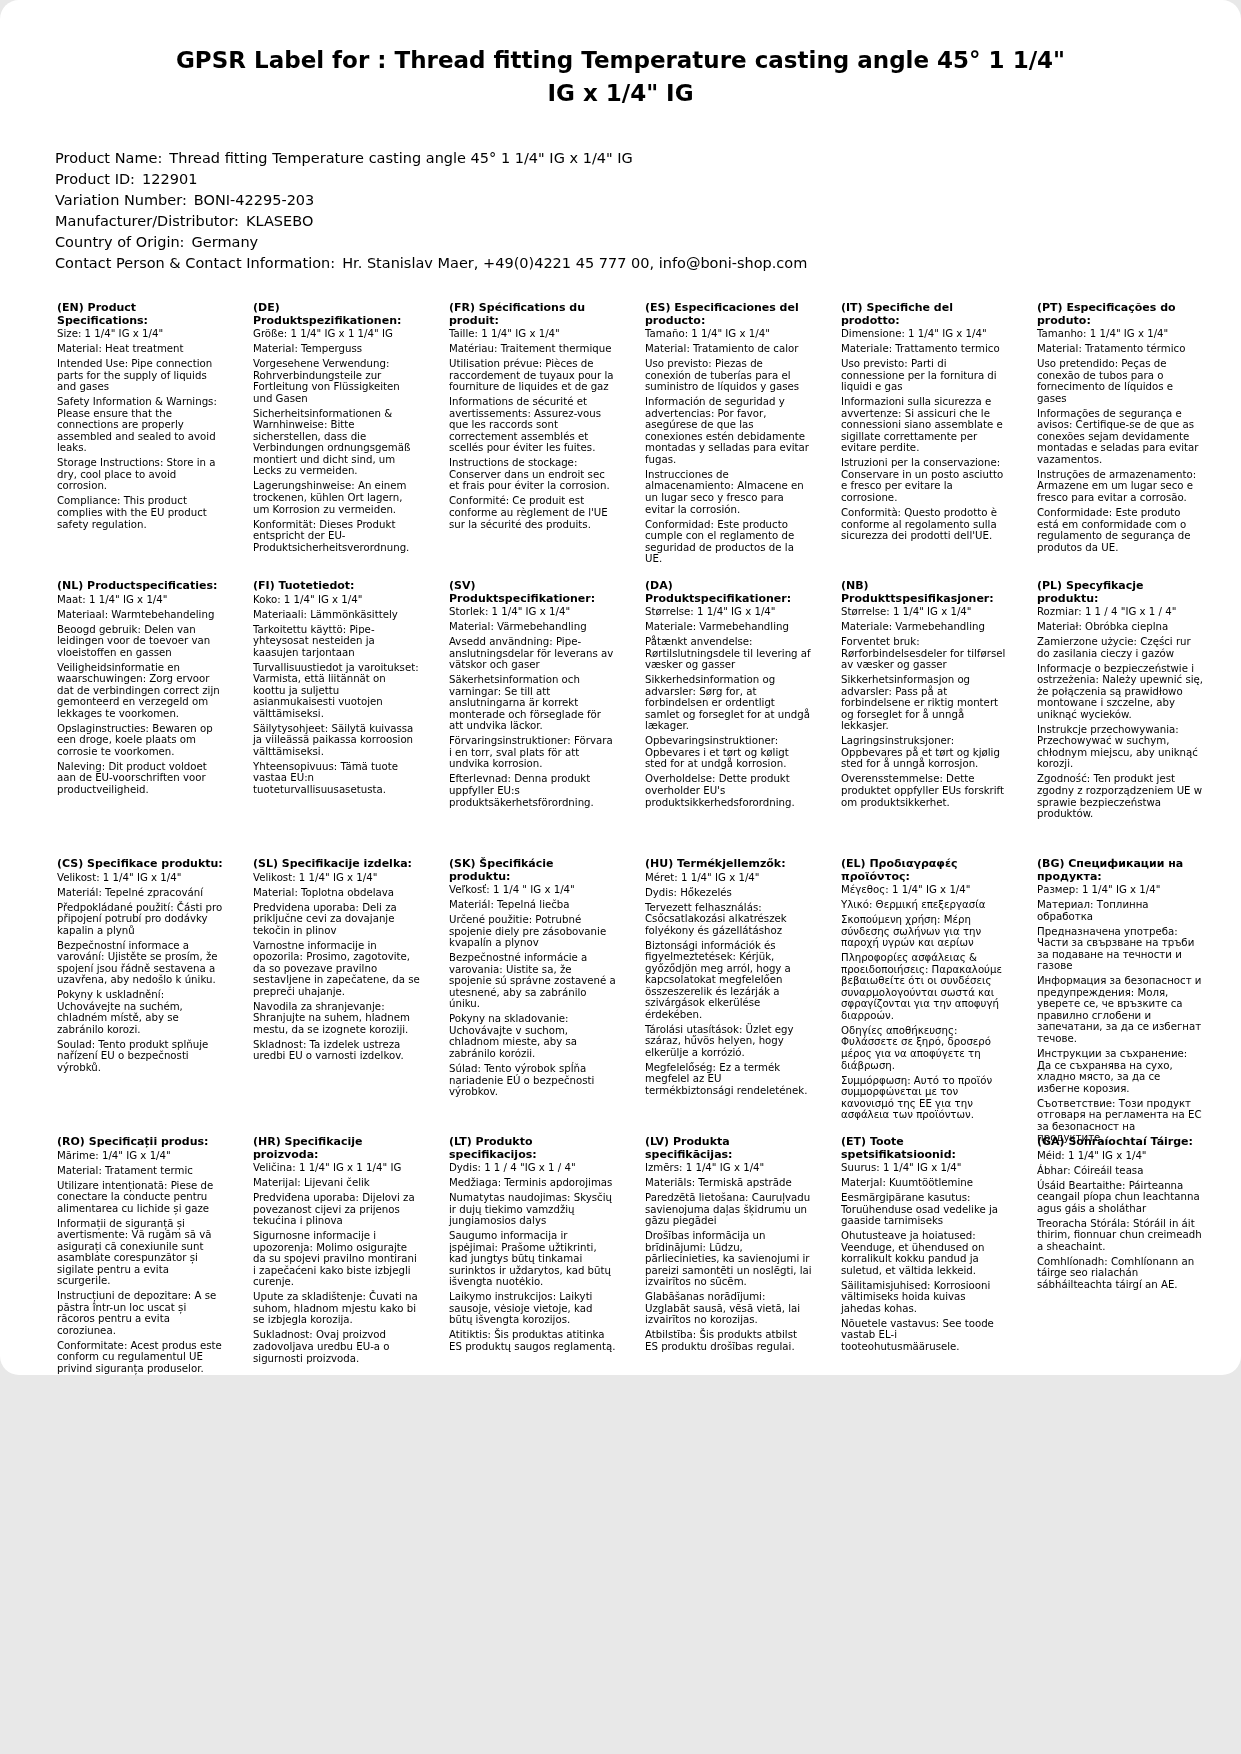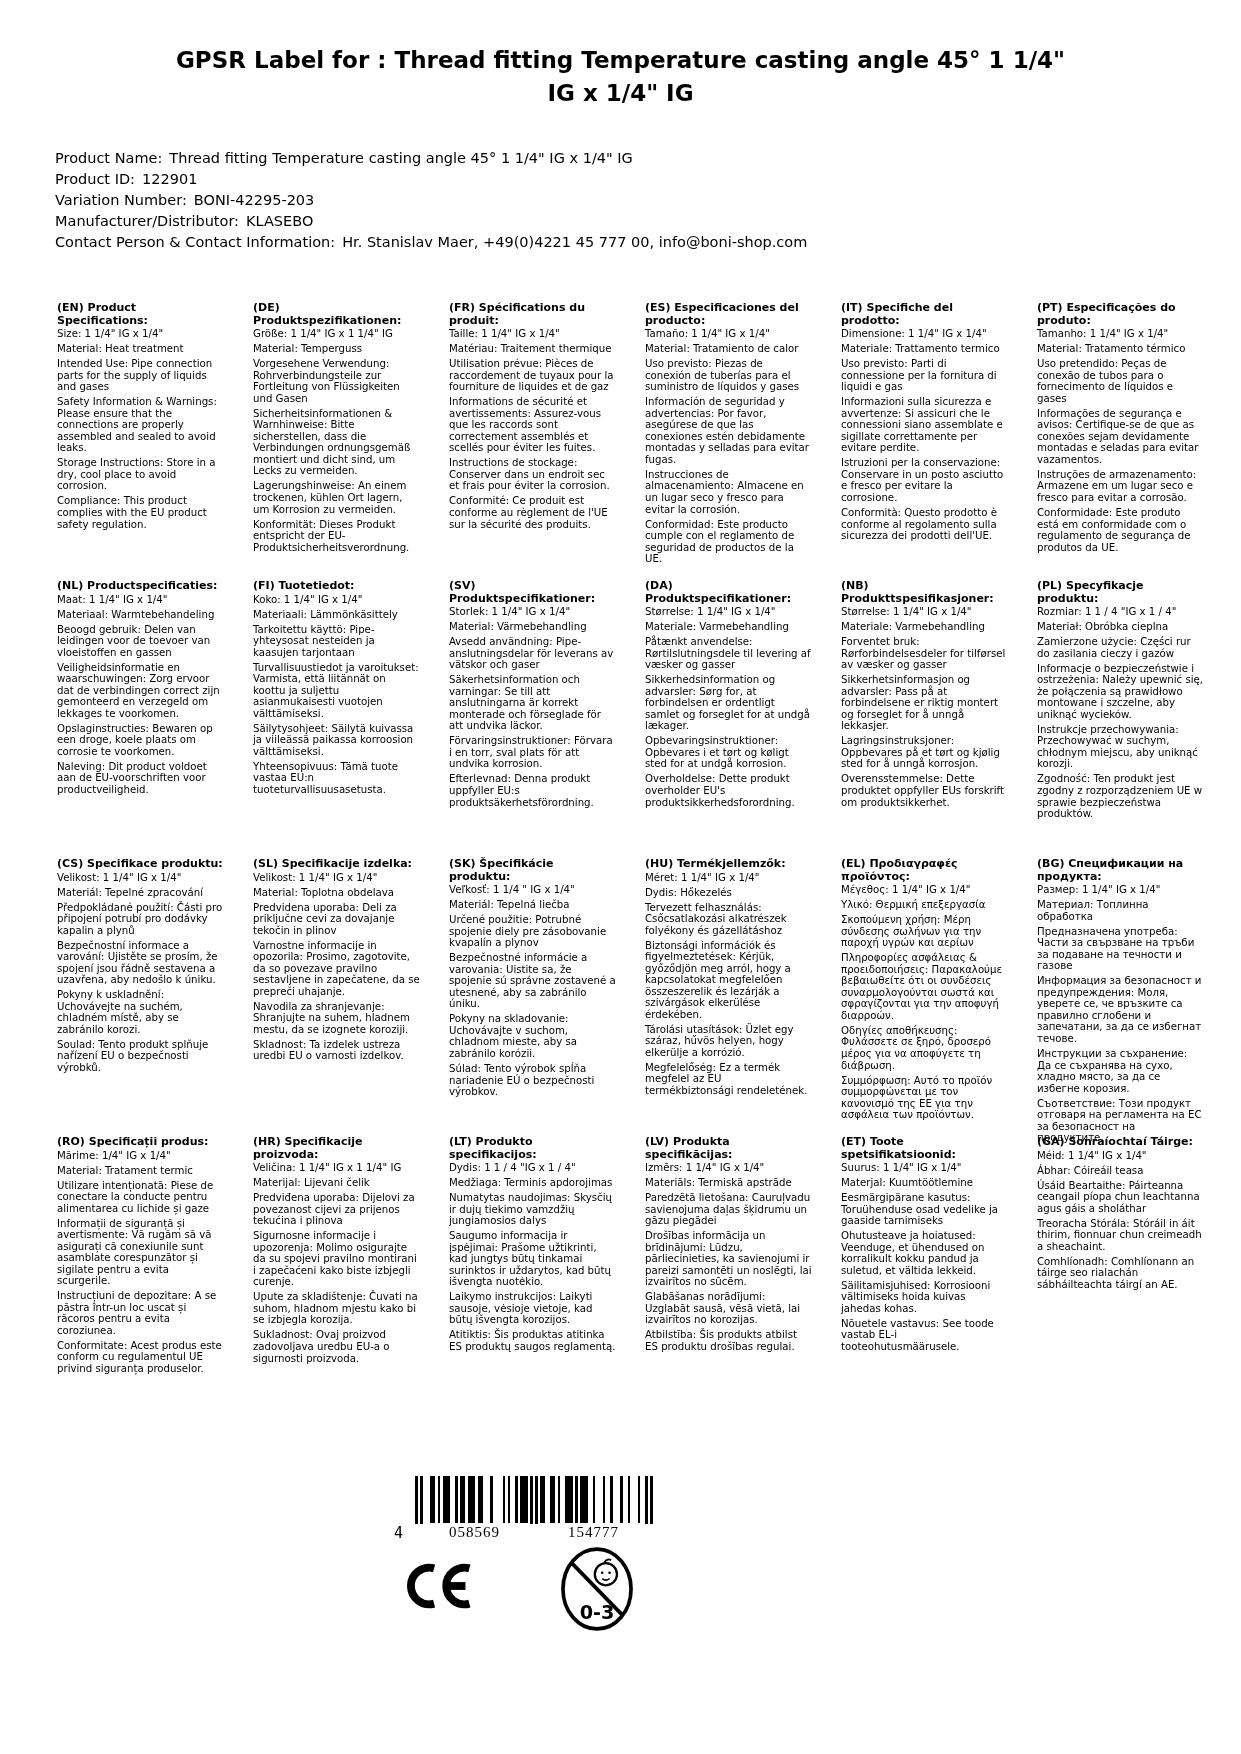--- a/index.html
+++ b/index.html
@@ -1,18 +1,18 @@
 <!DOCTYPE html>
 <html><head>
 <meta charset="utf-8">
 <style>
   html,body{margin:0;padding:0;background:#e8e8e8;}
   .page{
-    position:relative;width:1241px;height:1754px;background:#ffffff;
-    margin:0 auto;font-family:"DejaVu Sans",sans-serif;color:#000;overflow:hidden;
+    position:relative;width:1241px;height:1375px;background:#ffffff;
+    margin:0 auto;font-family:"DejaVu Sans",sans-serif;color:#000;overflow:hidden;border-radius:19px;
   }
   .title{
     position:absolute;top:44px;left:0;right:0;margin:0 auto;max-width:920px;
     text-align:center;font-size:23px;font-weight:bold;line-height:1.45;
   }
   .product-info{position:absolute;top:148px;left:55px;font-size:14.5px;line-height:1.45;}
   .pi-row{white-space:nowrap;}
   .pi-label{font-weight:normal;margin-right:7px;}
   .spec-grid{
     position:absolute;top:302px;left:57px;width:1147px;
@@ -40,20 +40,21 @@
 
 <div class="page">
 
   <h1 class="title">GPSR Label for : Thread fitting Temperature casting angle 45° 1 1/4" IG x 1/4" IG</h1>
 
   <div class="product-info">
     <div class="pi-row"><span class="pi-label">Product Name:</span><span class="pi-value">Thread fitting Temperature casting angle 45° 1 1/4" IG x 1/4" IG</span></div>
     <div class="pi-row"><span class="pi-label">Product ID:</span><span class="pi-value">122901</span></div>
     <div class="pi-row"><span class="pi-label">Variation Number:</span><span class="pi-value">BONI-42295-203</span></div>
     <div class="pi-row"><span class="pi-label">Manufacturer/Distributor:</span><span class="pi-value">KLASEBO</span></div>
+    <div class="pi-row"><span class="pi-label">Country of Origin:</span><span class="pi-value">Germany</span></div>
     <div class="pi-row"><span class="pi-label">Contact Person &amp; Contact Information:</span><span class="pi-value">Hr. Stanislav Maer, +49(0)4221 45 777 00, info@boni-shop.com</span></div>
   </div>
 
   <div class="spec-grid">
       <div class="spec-block">
         <div class="spec-title">(EN) Product Specifications:</div>
         <p class="spec-line">Size: 1 1/4" IG x 1/4"</p>
         <p class="spec-line">Material: Heat treatment</p>
         <p class="spec-line">Intended Use: Pipe connection parts for the supply of liquids and gases</p>
         <p class="spec-line">Safety Information &amp; Warnings: Please ensure that the connections are properly assembled and sealed to avoid leaks.</p>

